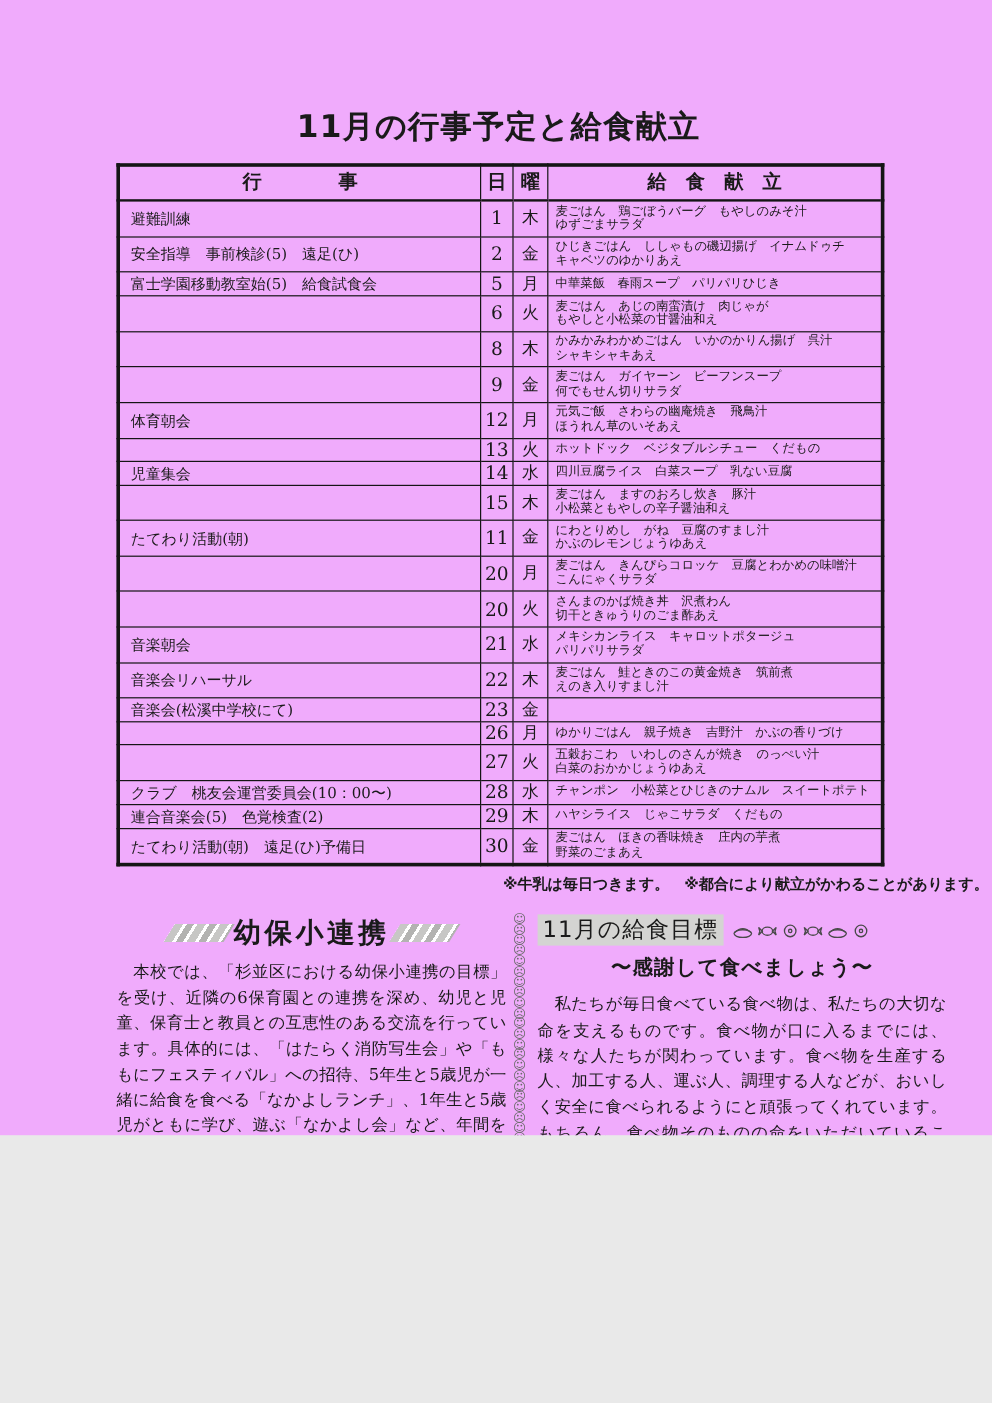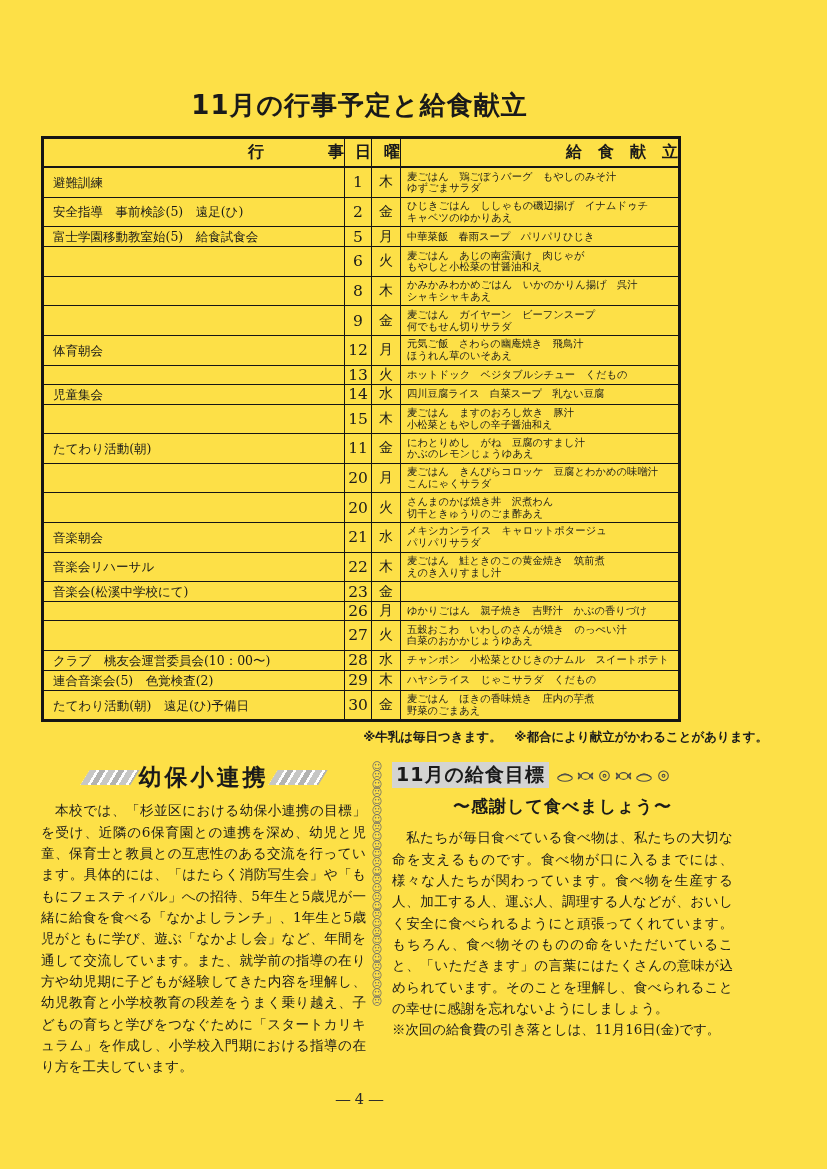--- a/index.html
+++ b/index.html
@@ -1,35 +1,35 @@
 <!DOCTYPE html>
 <html><head>
 <meta charset="utf-8">
 <style>
   * { box-sizing: border-box; }
   body { margin: 0; background: #e9e9e9; }
   .page {
-    width: 827px; height: 1169px; margin: 0 auto; position: relative;
-    background: #fde047; color: #1a1a1a; overflow: hidden;
-    padding: 88px 0 0 41px;
+    width: 827px; height: 946px; margin: 0 auto; position: relative;
+    background: #f0abfc; color: #1a1a1a; overflow: hidden;
+    padding: 88px 0 0 97px;
     font-family: "DejaVu Sans", sans-serif;
   }
   .main-title {
     width: 637px; margin: 0 0 13px 0; text-align: center;
     font-size: 26px; font-weight: bold; letter-spacing: 1px;
     font-family: "DejaVu Sans", sans-serif;
   }
   table.schedule {
     border-collapse: collapse; width: 637px; table-layout: fixed;
     border: 3px solid #151515;
   }
   table.schedule th {
     border: 1px solid #151515; border-bottom: 2.5px solid #151515;
     padding: 3px 0; font-size: 16px; font-weight: bold;
-    font-family: "DejaVu Serif", serif; text-align: right;
+    font-family: "DejaVu Serif", serif; text-align: center;
   }
   table.schedule td { border: 1px solid #151515; vertical-align: middle; }
   th.h-menu, td.c-menu { border-left: 2.5px solid #151515; }
   td.c-event {
     padding: 2px 4px 2px 9px; font-size: 12.5px; line-height: 1.2;
     font-family: "DejaVu Serif", serif;
   }
   td.c-day  { text-align: center; font-size: 15.5px; padding: 0; font-family: "DejaVu Serif", serif; }
   td.c-wd   { text-align: center; font-size: 14px;  padding: 0; font-family: "DejaVu Serif", serif; }
   td.c-menu { padding: 2.5px 6px; font-size: 10.3px; line-height: 11.8px; font-family: "DejaVu Sans", sans-serif; }
@@ -50,21 +50,21 @@
   .left-title { font-size: 23px; font-weight: bold; letter-spacing: 3px; }
   .hatch {
     width: 50px; height: 15px; transform: skewX(-32deg);
     background: repeating-linear-gradient(90deg, #c7c7c5 0 7px, #ffffff 7px 10px, #b3b3b1 10px 16px, #ffffff 16px 19px);
   }
   .body-text {
     margin: 0; font-family: "DejaVu Serif", serif;
     font-size: 13.6px; line-height: 1.57; text-align: justify;
   }
   .right-title-row { display: flex; align-items: center; gap: 7px; margin: 2px 0 2px; }
-  .right-title { font-size: 19px; font-weight: bold; letter-spacing: 1px; background: #d4d4d2; padding: 0 4px; }
+  .right-title { font-size: 19px; font-weight: normal; letter-spacing: 1px; background: #d4d4d2; padding: 0 4px; }
   .food-icons { display: flex; gap: 3px; align-items: center; }
   .food-icons svg { display: block; }
   .subtitle { text-align: center; font-size: 17px; font-weight: bold; margin: 7px 0 9px; letter-spacing: 1px; }
   .right-note { margin: 0; font-family: "DejaVu Serif", serif; font-size: 13.4px; line-height: 1.57; }
   .page-number {
     width: 637px; margin-top: 13px; text-align: center;
     font-family: "DejaVu Serif", serif; font-size: 14.5px; color: #2a2a2a;
   }
 </style>
 </head>

